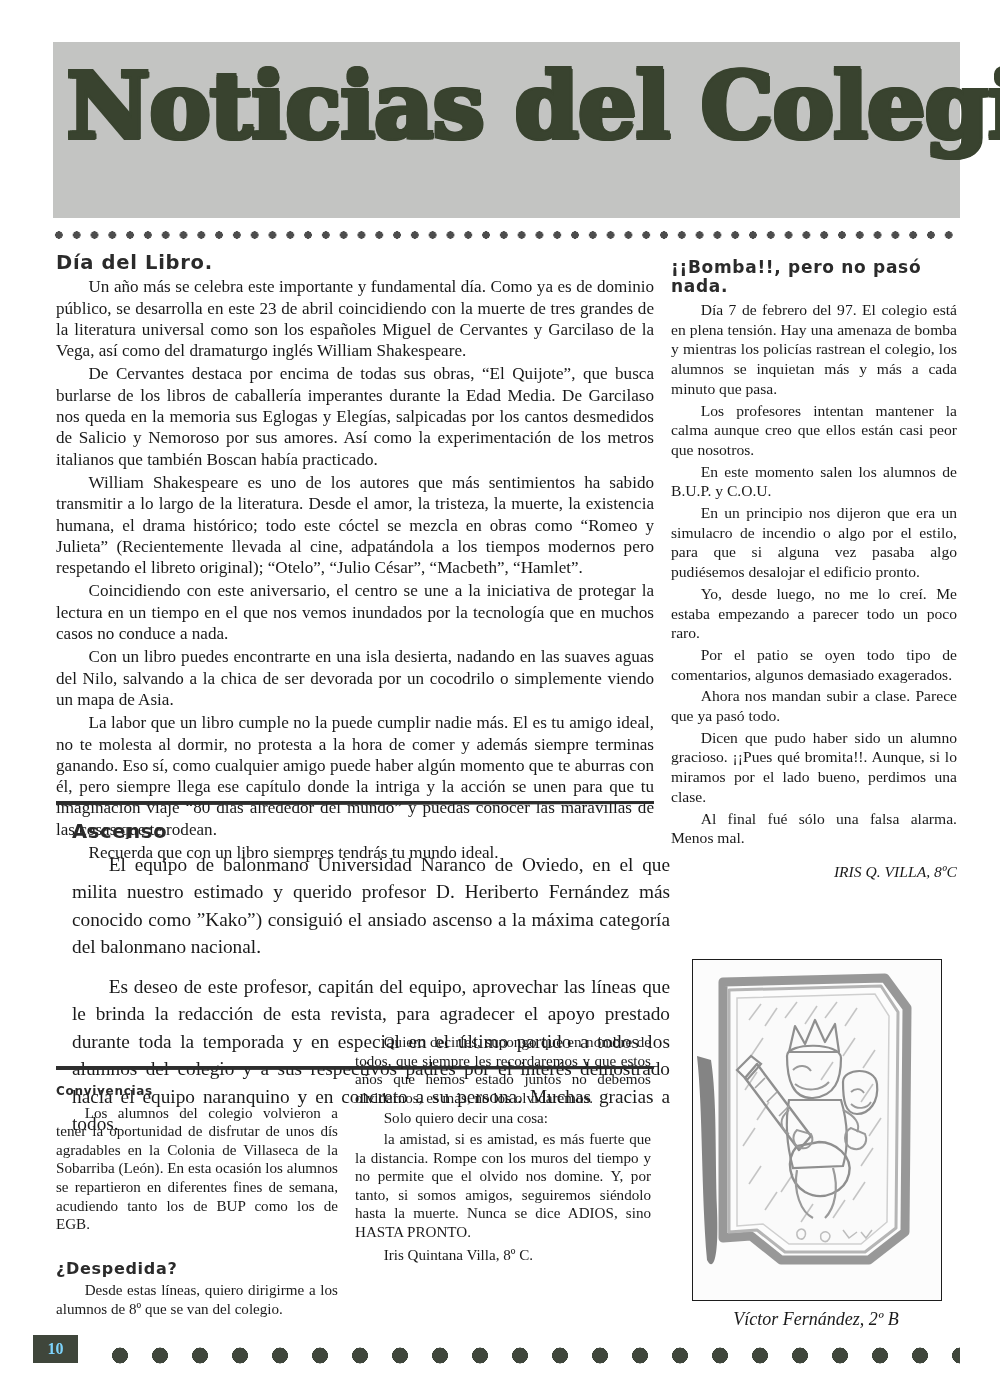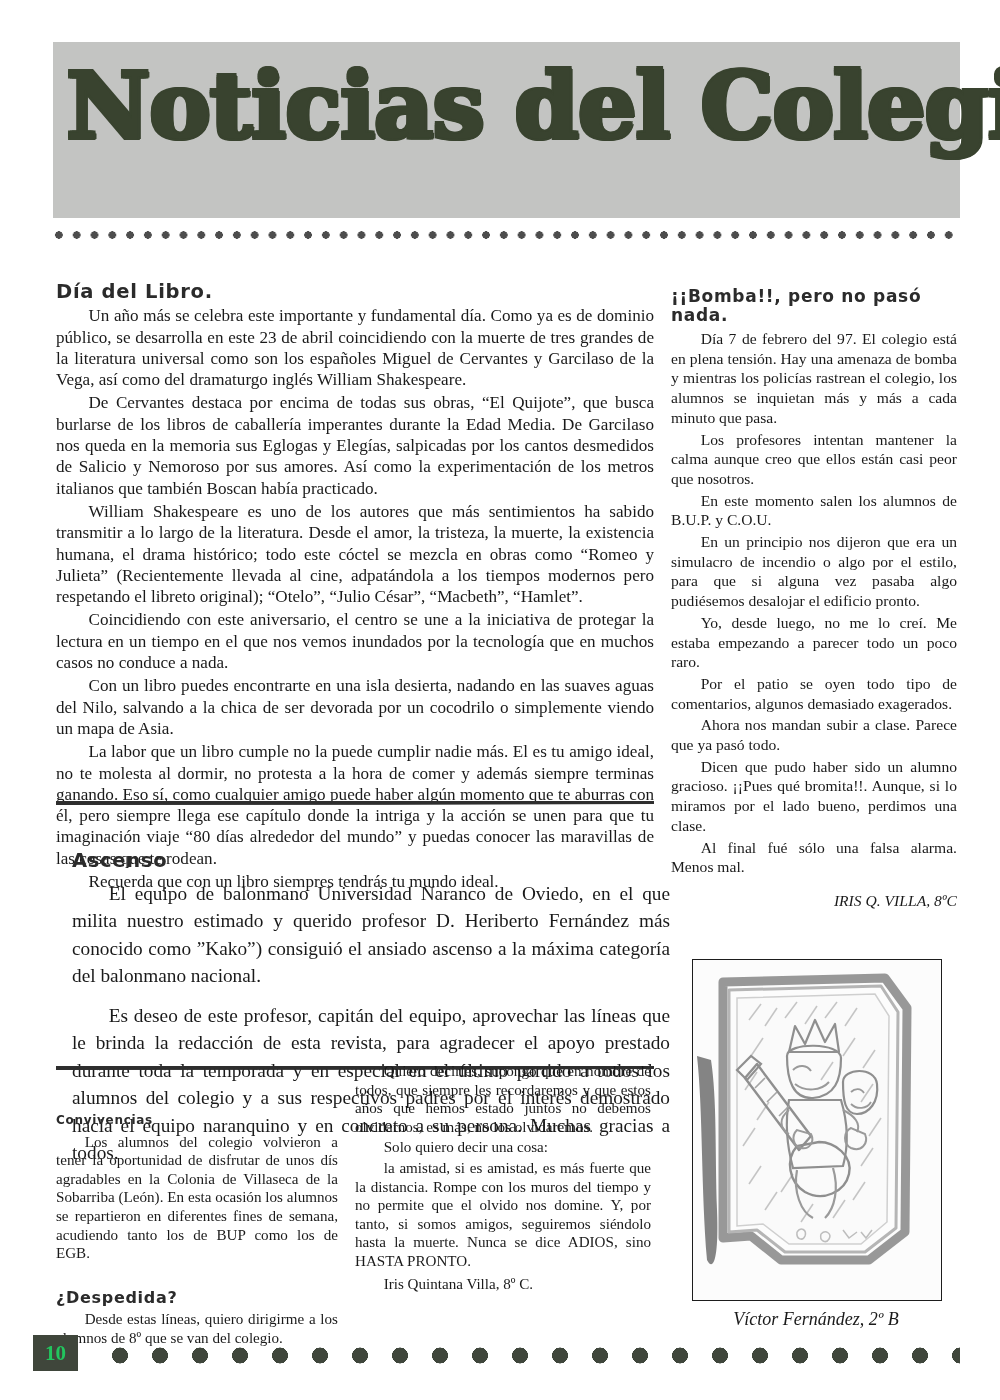--- a/index.html
+++ b/index.html
@@ -89,21 +89,21 @@
   }
   .rule-taper::after {
     content: "";
     position: absolute;
     left: 0; right: 0; bottom: -1px;
     height: 2px;
     background: linear-gradient(to right, #2e2e2e 0%, rgba(46,46,46,0.85) 55%, rgba(46,46,46,0) 100%);
   }
 
   
-  .col { position: absolute; margin-top: 29px; }
+  .col { position: absolute; }
   p.bt {
     margin: 0 0 0 0;
     text-indent: 1.9em;
     text-align: justify;
     hyphens: none;
   }
   
   .txt-a { font-size: 17.1px; line-height: 21.3px; }
   .txt-a p.bt { margin-bottom: 2px; }
 
@@ -131,26 +131,26 @@
     font-size: 18px;
     text-align: center;
   }
 
   
   .page-num {
     position: absolute;
     left: 33px;
     top: 1335px;
     width: 45px;
-    height: 36px;
+    height: 28px;
     background: #3f463b;
-    color: #22c55e;
+    color: #7dd3fc;
     font-family: "Liberation Serif", serif;
     font-weight: bold;
-    font-size: 21px;
+    font-size: 16px;
     display: flex;
     align-items: center;
     justify-content: center;
   }
 
   
   .illo-frame {
     position: absolute;
     left: 692px;
     top: 959px;

